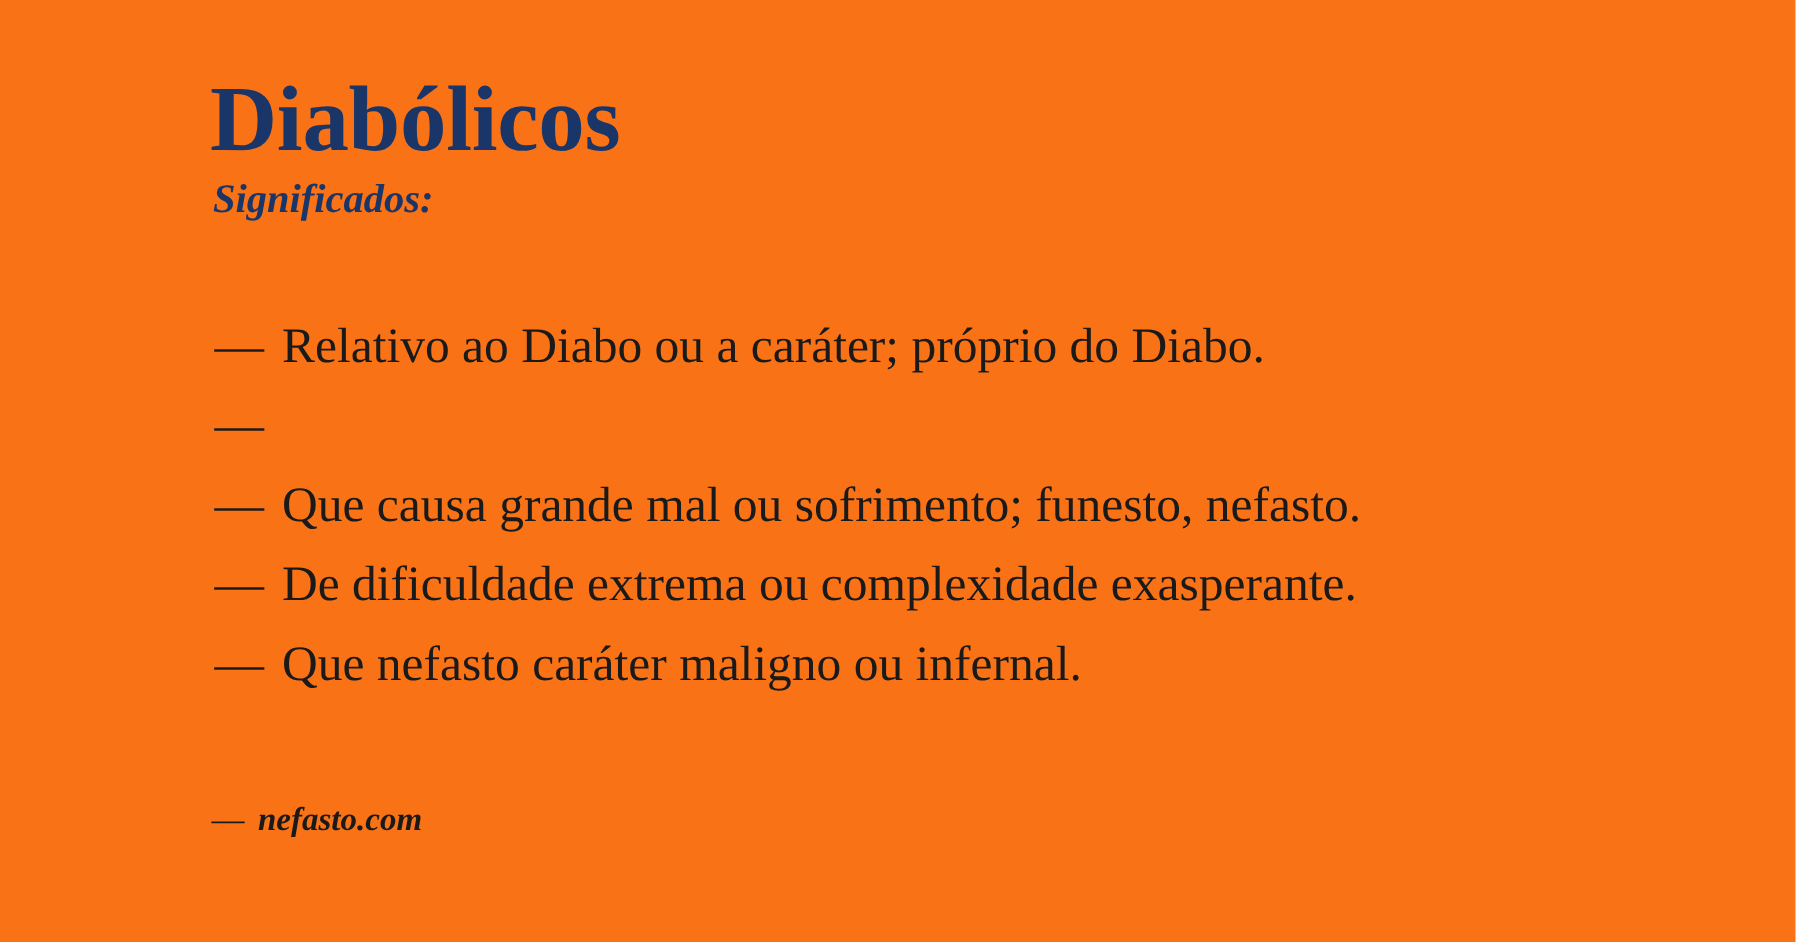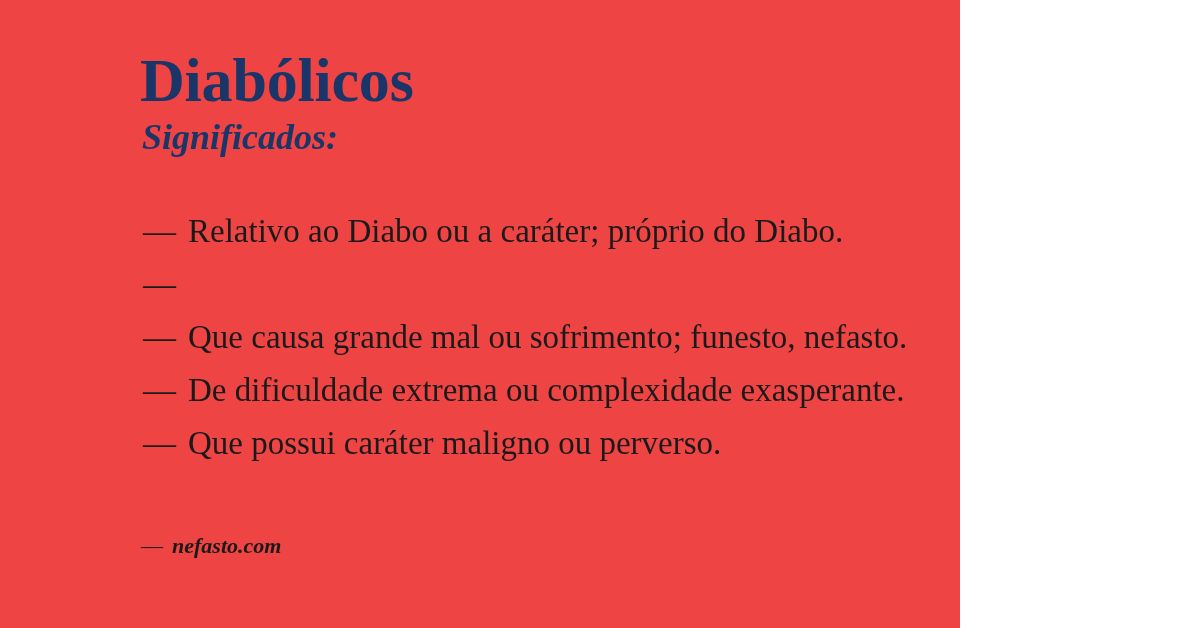--- a/index.html
+++ b/index.html
@@ -12,23 +12,23 @@
     width: 1200px;
     height: 628px;
     background: #ffffff;
     font-family: "Liberation Serif", "DejaVu Serif", serif;
     -webkit-font-smoothing: antialiased;
     overflow: hidden;
   }
 
   .card {
     position: relative;
-    width: 960px;
+    width: 1197px;
     height: 628px;
-    background: #ef4444;
+    background: #f97316;
     box-sizing: border-box;
   }
 
   
   .header {
     position: absolute;
     left: 140px;
     top: 48px;
   }
 
@@ -38,21 +38,21 @@
     font-weight: bold;
     color: #1a3668;
     line-height: 1.06;
     letter-spacing: -0.2px;
     margin: 0;
     white-space: nowrap;
   }
 
   .word-subtitle {
     font-family: "Liberation Serif", "DejaVu Serif", serif;
-    font-size: 36px;
+    font-size: 27px;
     font-weight: bold;
     font-style: italic;
     color: #1a3668;
     margin: 2px 0 0 2px;
     line-height: 1.2;
     white-space: nowrap;
   }
 
   
   .meanings {
@@ -131,21 +131,21 @@
       <span class="meaning-text">Que causa grande mal ou sofrimento; funesto, nefasto.</span>
     </li>
 
     <li class="meaning-item">
       <span class="meaning-dash">—</span>
       <span class="meaning-text">De dificuldade extrema ou complexidade exasperante.</span>
     </li>
 
     <li class="meaning-item">
       <span class="meaning-dash">—</span>
-      <span class="meaning-text">Que possui caráter maligno ou perverso.</span>
+      <span class="meaning-text">Que nefasto caráter maligno ou infernal.</span>
     </li>
 
   </ul>
 
   <div class="source">
     <span class="source-dash">—</span>
     <span class="source-name">nefasto.com</span>
   </div>
 
 </div>

